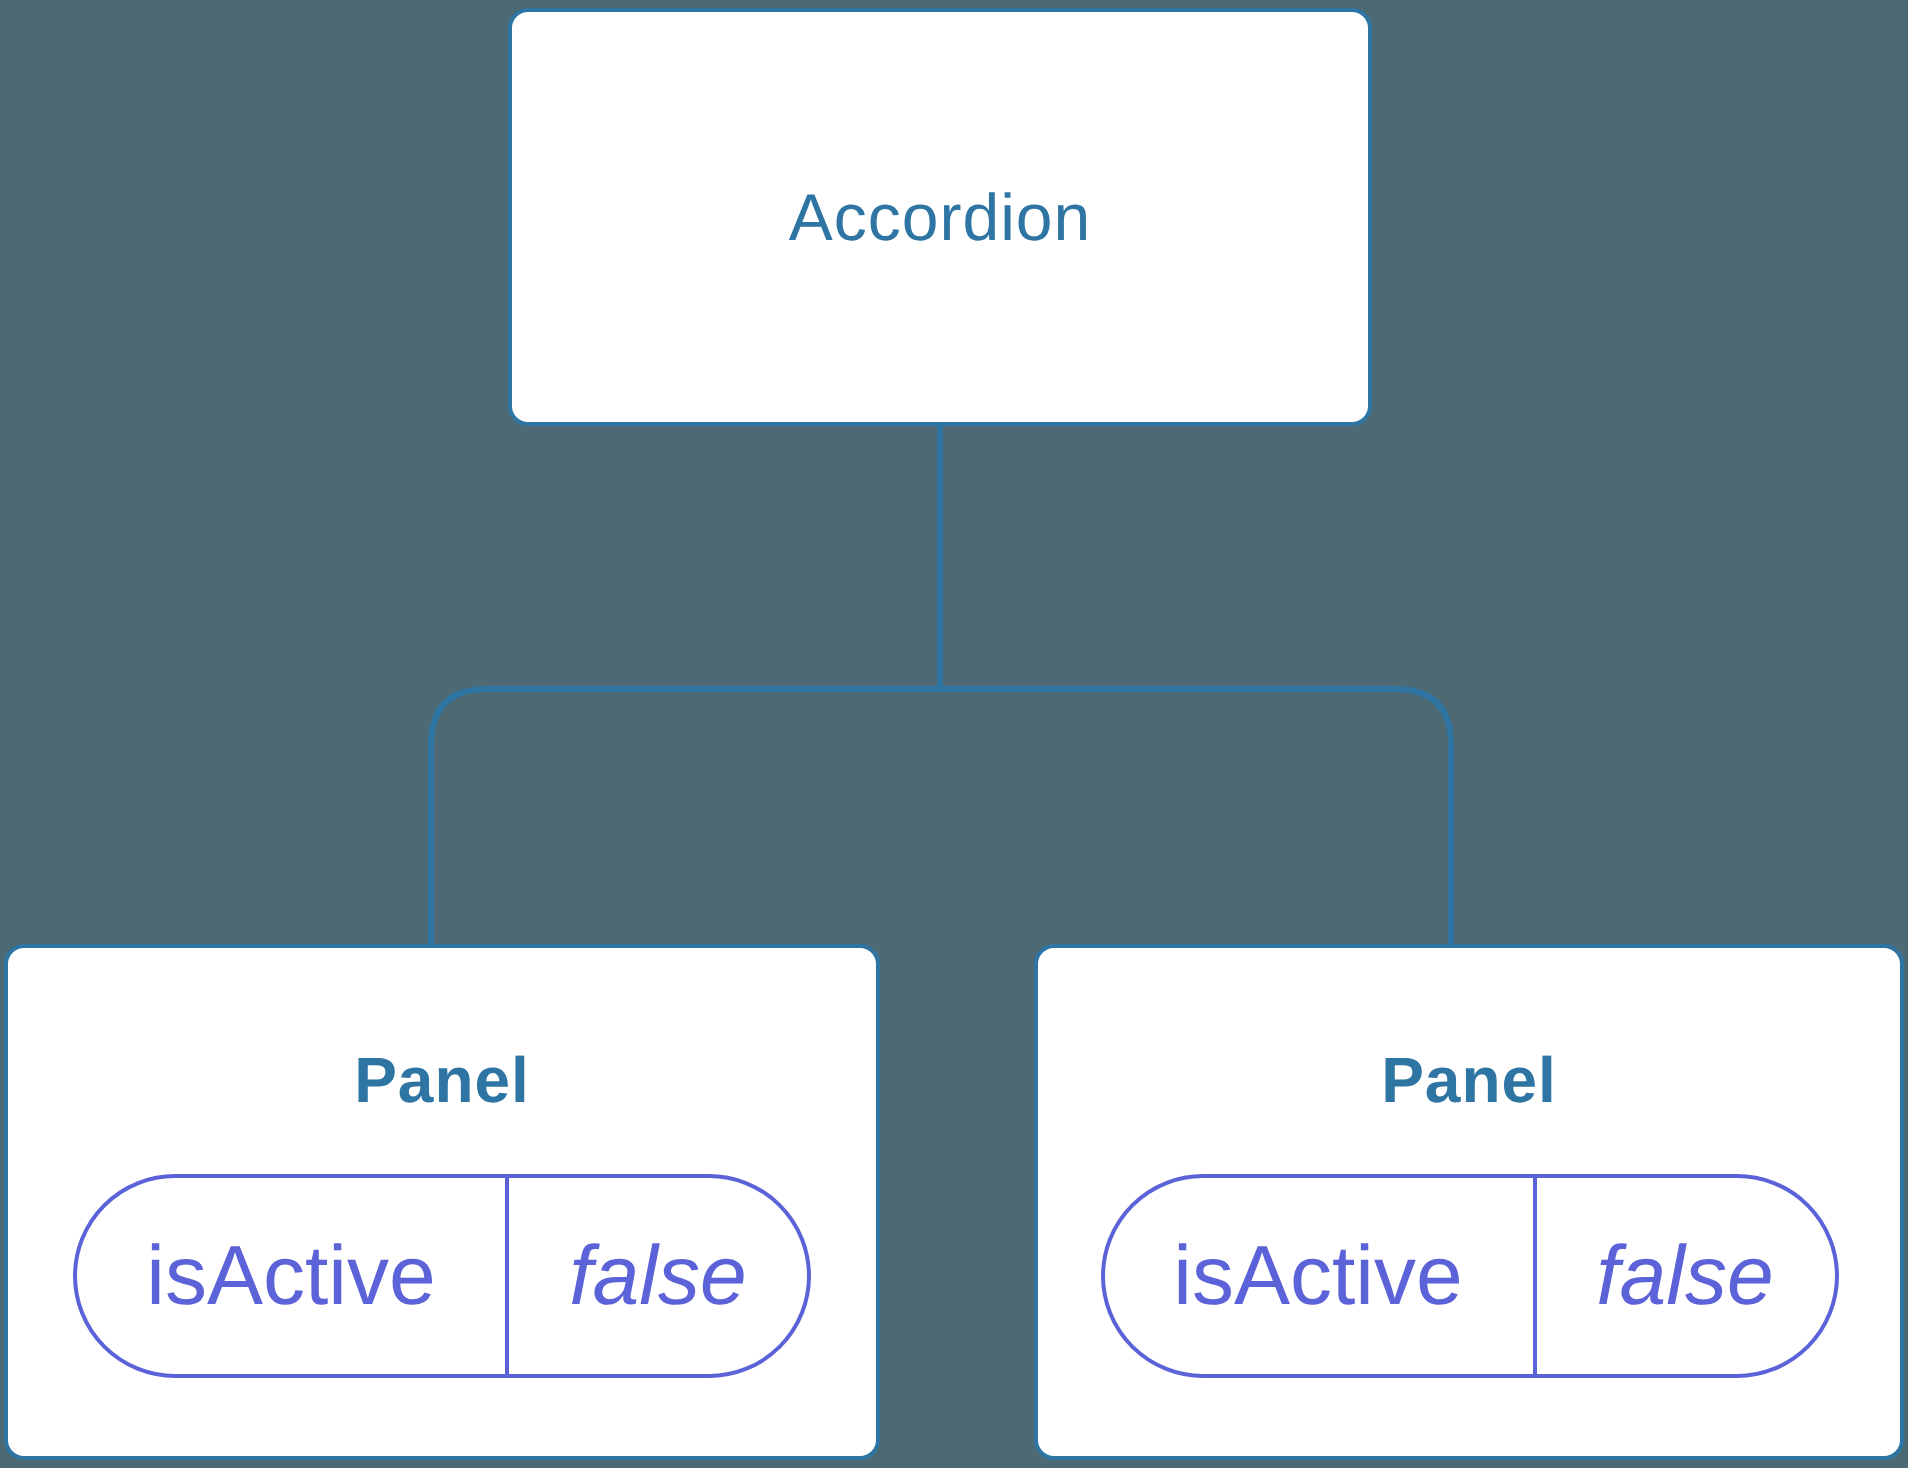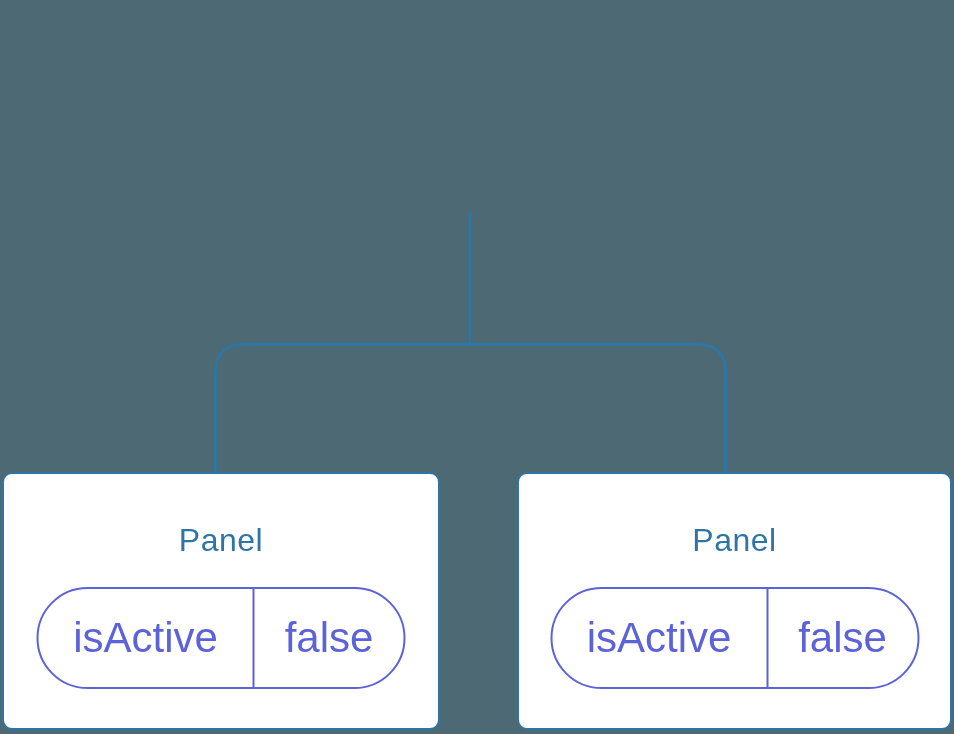--- a/index.html
+++ b/index.html
@@ -58,21 +58,21 @@
   .panel-card-2 { left: 517px; top: 472px; width: 435px; height: 258px; }
 
   .panel-title {
     position: absolute;
     top: 48px;
     left: 0;
     width: 100%;
     text-align: center;
     color: var(--node_blue);
     font-size: 32px;
-    font-weight: 400;
+    font-weight: 700;
     letter-spacing: 0.5px;
   }
 
   .state-pill {
     position: absolute;
     top: 113px;
     left: 50%;
     transform: translateX(-50%);
     width: 369px;
     height: 102px;
@@ -89,32 +89,36 @@
     display: flex;
     align-items: center;
     justify-content: center;
   }
   .state-value-cell {
     flex: 1;
     border-left: 2px solid var(--state_purple);
     display: flex;
     align-items: center;
     justify-content: center;
+    font-style: italic;
   }
 </style>
 </head>
 <body>
 
 <div class="canvas">
 
   <svg class="connectors" viewBox="0 0 954 734" xmlns="http://www.w3.org/2000/svg" aria-hidden="true">
     <path d="M 470 212 L 470 344.5"></path>
     <path d="M 215.5 473 L 215.5 372.5 Q 215.5 344.5 243.5 344.5 L 697.5 344.5 Q 725.5 344.5 725.5 372.5 L 725.5 473"></path>
   </svg>
 
+  <div class="node-card root-card">
+    <div class="node-title">Accordion</div>
+  </div>
 
   <div class="node-card panel-card-1">
     <div class="panel-title">Panel</div>
     <div class="state-pill">
       <div class="state-key-cell">isActive</div>
       <div class="state-value-cell">false</div>
     </div>
   </div>
 
   <div class="node-card panel-card-2">

